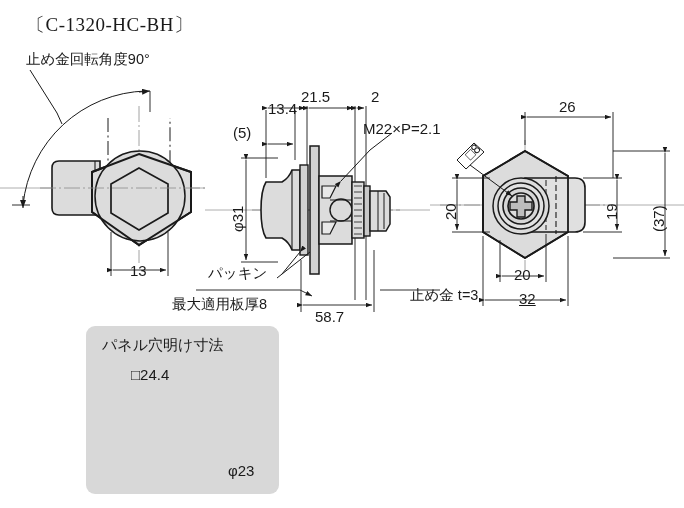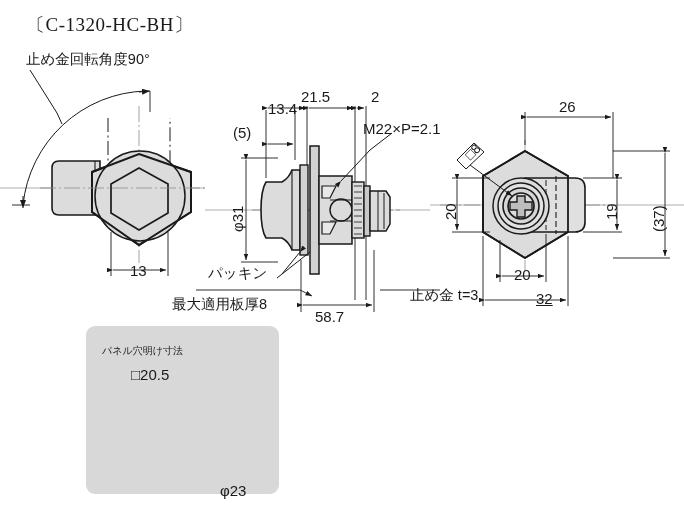--- a/index.html
+++ b/index.html
@@ -304,24 +304,24 @@
 <div class="abs dim" style="left:559px;top:98px;">26</div>
 
 <div class="abs dim vert" style="left:442px;top:220px;">20</div>
 
 <div class="abs dim vert" style="left:603px;top:220px;">19</div>
 
 <div class="abs dim vert" style="left:650px;top:232px;">(37)</div>
 
 <div class="abs dim" style="left:514px;top:266px;">20</div>
 
-<div class="abs dim" style="left:536px;top:290px;text-decoration:underline;">32</div>
+<div class="abs dim" style="left:519px;top:290px;text-decoration:underline;">32</div>
 
 <div class="abs dim-sm" style="left:462px;top:152px;
      transform:rotate(-45deg);transform-origin:left top;">□8</div>
 
 <div class="abs cutbox"></div>
 
-<div class="abs jp" style="left:102px;top:344px;font-size:10px;">パネル穴明け寸法</div>
-
-<div class="abs dim" style="left:131px;top:366px;">□20.5</div>
-
-<div class="abs dim" style="left:220px;top:462px;margin-top:20px;">φ23</div>
+<div class="abs jp" style="left:102px;top:336px;font-size:15px;">パネル穴明け寸法</div>
+
+<div class="abs dim" style="left:131px;top:366px;">□24.4</div>
+
+<div class="abs dim" style="left:228px;top:462px;">φ23</div>
 
 </body></html>

